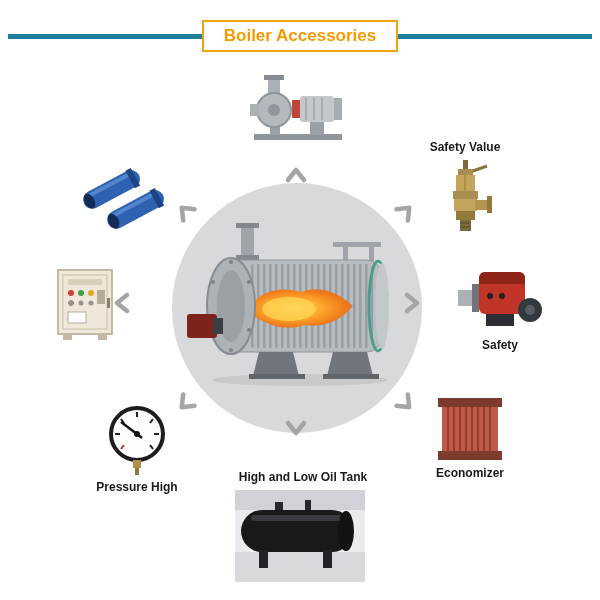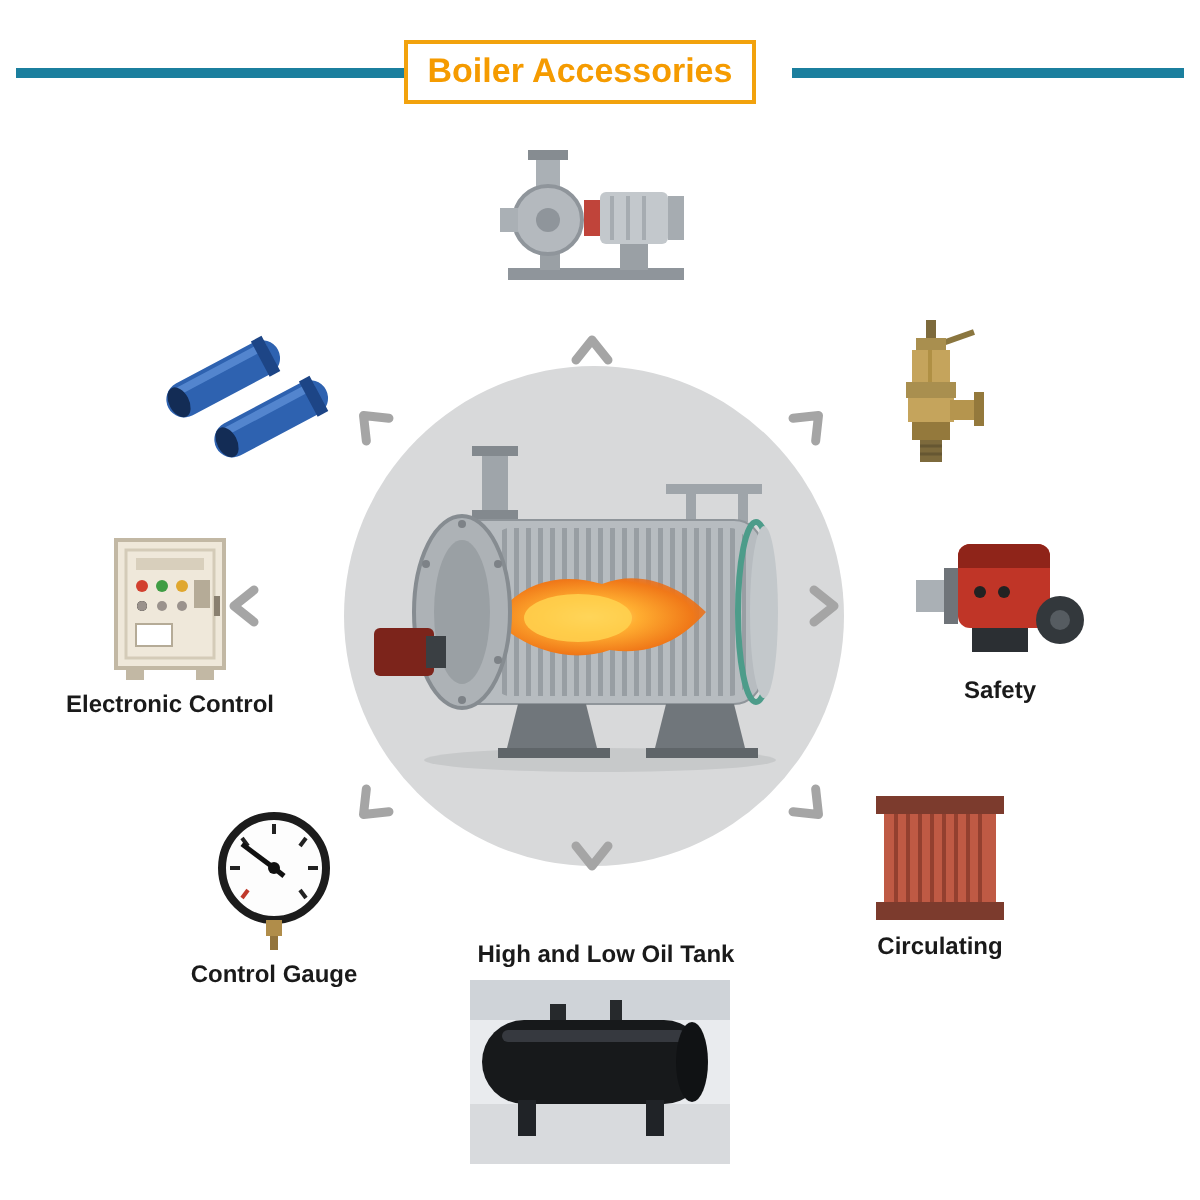--- a/index.html
+++ b/index.html
@@ -1,21 +1,21 @@
 <!DOCTYPE html>
 <html><head>
 <meta charset="utf-8">
 <style>
   * { box-sizing: border-box; margin: 0; padding: 0; }
   body { background: #fff; font-family: "Liberation Sans", sans-serif; }
   .stage { position: relative; width: 600px; height: 600px; background: #fff; overflow: hidden; margin: 0 auto; }
   .abs { position: absolute; }
 
   
-  .title-box { position: absolute; left: 202px; top: 20px; width: 176px; height: 32px;
+  .title-box { position: absolute; left: 202px; top: 20px; width: 196px; height: 32px;
     border: 2px solid #f2a20d; display: flex; align-items: center; justify-content: center;
     background: #fff; z-index: 3; }
   .title-box span { color: #f59b00; font-size: 17px; font-weight: bold; }
   .hline { position: absolute; top: 34px; height: 5px; background: #1b7f9e; z-index: 2; }
   .hline-left { left: 8px; width: 196px; }
   .hline-right { left: 396px; width: 196px; }
 
   
   .circle { position: absolute; left: 172px; top: 183px; width: 250px; height: 250px;
     border-radius: 50%; background: #d8d9da; }
@@ -181,39 +181,39 @@
       <rect x="86" y="28" width="8" height="22" fill="#a6acb1"></rect>
       <rect x="44" y="30" width="8" height="18" fill="#c0443a"></rect>
       <rect x="20" y="8" width="12" height="16" fill="#aab0b5"></rect>
       <rect x="16" y="5" width="20" height="5" fill="#868c91"></rect>
       <circle cx="26" cy="40" r="17" fill="#b4b9be" stroke="#8f959b" stroke-width="2"></circle>
       <circle cx="26" cy="40" r="6" fill="#8f959b"></circle>
       <rect x="2" y="34" width="9" height="12" fill="#aab0b5"></rect>
     </svg>
   </div>
 
+  <div class="label lbl-safety">Safety Value</div>
   <div class="abs ic ic-safety">
     <svg viewBox="0 0 70 80" xmlns="http://www.w3.org/2000/svg">
       <rect x="33" y="2" width="5" height="10" fill="#7d6a3c"></rect>
       <line x1="40" y1="14" x2="57" y2="8" stroke="#8a763f" stroke-width="3"></line>
       <rect x="28" y="11" width="15" height="6" fill="#a98f4f"></rect>
       <rect x="26" y="17" width="19" height="16" fill="#c5a45c"></rect>
       <line x1="35" y1="17" x2="35" y2="33" stroke="#b09044" stroke-width="2"></line>
       <rect x="23" y="33" width="25" height="8" fill="#a98f4f"></rect>
       <rect x="24" y="41" width="23" height="12" fill="#c5a45c"></rect>
       <rect x="45" y="42" width="13" height="10" fill="#b5954e"></rect>
       <rect x="57" y="38" width="5" height="17" fill="#94793c"></rect>
       <rect x="26" y="53" width="19" height="9" fill="#94793c"></rect>
       <rect x="30" y="62" width="11" height="11" fill="#7d6a3c"></rect>
       <line x1="30" y1="65" x2="41" y2="65" stroke="#665732" stroke-width="1.5"></line>
       <line x1="30" y1="69" x2="41" y2="69" stroke="#665732" stroke-width="1.5"></line>
     </svg>
   </div>
 
-  <div class="label lbl-elec">Electronic Control</div>
   <div class="abs ic ic-elec">
     <svg viewBox="0 0 70 74" xmlns="http://www.w3.org/2000/svg">
       <rect x="8" y="2" width="54" height="64" fill="#efe8da" stroke="#c2b8a4" stroke-width="2"></rect>
       <rect x="13" y="7" width="44" height="54" fill="none" stroke="#d4cbb8" stroke-width="1.5"></rect>
       <rect x="18" y="11" width="34" height="6" fill="#d8cfbc"></rect>
       <circle cx="21" cy="25" r="3" fill="#d2402f"></circle>
       <circle cx="31" cy="25" r="3" fill="#3f9d44"></circle>
       <circle cx="41" cy="25" r="3" fill="#e0a72e"></circle>
       <circle cx="21" cy="35" r="2.5" fill="#9a9documents08c"></circle>
       <circle cx="21" cy="35" r="2.5" fill="#9a928c"></circle>
@@ -235,21 +235,21 @@
       <rect x="23" y="8" width="46" height="42" rx="6" fill="#c03527"></rect>
       <path d="M23,14 a6,6 0 0 1 6,-6 h34 a6,6 0 0 1 6,6 v6 h-46 Z" fill="#8f2419"></path>
       <circle cx="34" cy="32" r="3" fill="#222"></circle>
       <circle cx="46" cy="32" r="3" fill="#222"></circle>
       <circle cx="74" cy="46" r="12" fill="#33383c"></circle>
       <circle cx="74" cy="46" r="5" fill="#565c61"></circle>
       <rect x="30" y="50" width="28" height="12" fill="#2b2f33"></rect>
     </svg>
   </div>
 
-  <div class="label lbl-gauge">Control Gauge</div>
+  <div class="label lbl-gauge">Pressure High</div>
   <div class="abs ic ic-gauge">
     <svg viewBox="0 0 70 74" xmlns="http://www.w3.org/2000/svg">
       <circle cx="35" cy="31" r="26" fill="#fdfdfd" stroke="#1c1c1c" stroke-width="4"></circle>
       <line x1="35" y1="9" x2="35" y2="14" stroke="#222" stroke-width="2"></line>
       <line x1="19" y1="16" x2="22" y2="20" stroke="#222" stroke-width="2"></line>
       <line x1="51" y1="16" x2="48" y2="20" stroke="#222" stroke-width="2"></line>
       <line x1="13" y1="31" x2="18" y2="31" stroke="#222" stroke-width="2"></line>
       <line x1="57" y1="31" x2="52" y2="31" stroke="#222" stroke-width="2"></line>
       <line x1="19" y1="46" x2="22" y2="42" stroke="#c0392b" stroke-width="2"></line>
       <line x1="51" y1="46" x2="48" y2="42" stroke="#222" stroke-width="2"></line>
@@ -270,21 +270,21 @@
       <rect x="40" y="12" width="8" height="10" fill="#26292c"></rect>
       <rect x="70" y="10" width="6" height="12" fill="#26292c"></rect>
       <rect x="6" y="20" width="112" height="42" rx="21" fill="#17191b"></rect>
       <rect x="16" y="25" width="92" height="6" rx="3" fill="#3c4045" opacity="0.85"></rect>
       <ellipse cx="111" cy="41" rx="8" ry="20" fill="#101214"></ellipse>
       <rect x="24" y="60" width="9" height="18" fill="#202327"></rect>
       <rect x="88" y="60" width="9" height="18" fill="#202327"></rect>
     </svg>
   </div>
 
-  <div class="label lbl-econ">Circulating</div>
+  <div class="label lbl-econ">Economizer</div>
   <div class="abs ic ic-econ">
     <svg viewBox="0 0 72 66" xmlns="http://www.w3.org/2000/svg">
       <rect x="4" y="2" width="64" height="9" fill="#7c3b2d"></rect>
       <rect x="8" y="11" width="56" height="44" fill="#bf5a44"></rect>
       <g stroke="#93402f" stroke-width="2">
         <line x1="14" y1="11" x2="14" y2="55"></line>
           <line x1="20" y1="11" x2="20" y2="55"></line>
         <line x1="26" y1="11" x2="26" y2="55"></line>
           <line x1="32" y1="11" x2="32" y2="55"></line>
         <line x1="38" y1="11" x2="38" y2="55"></line>

